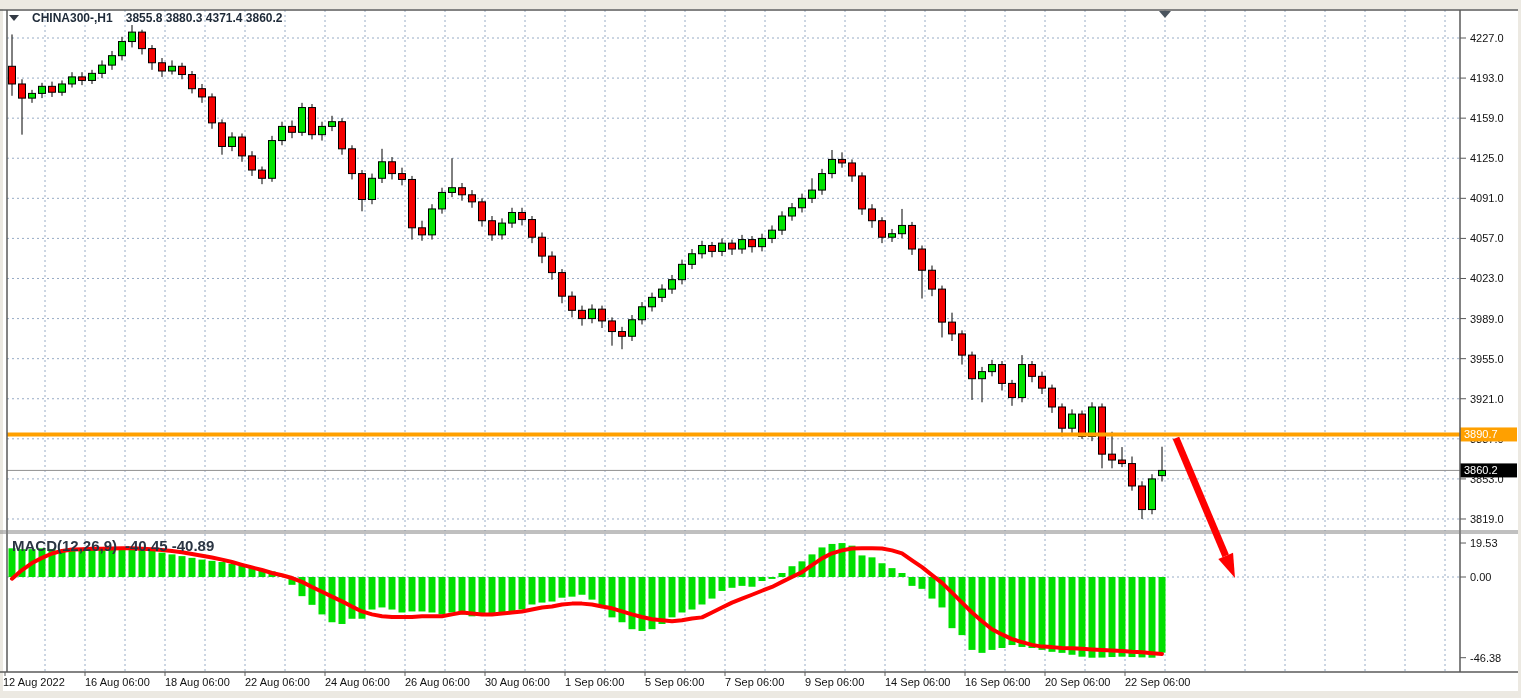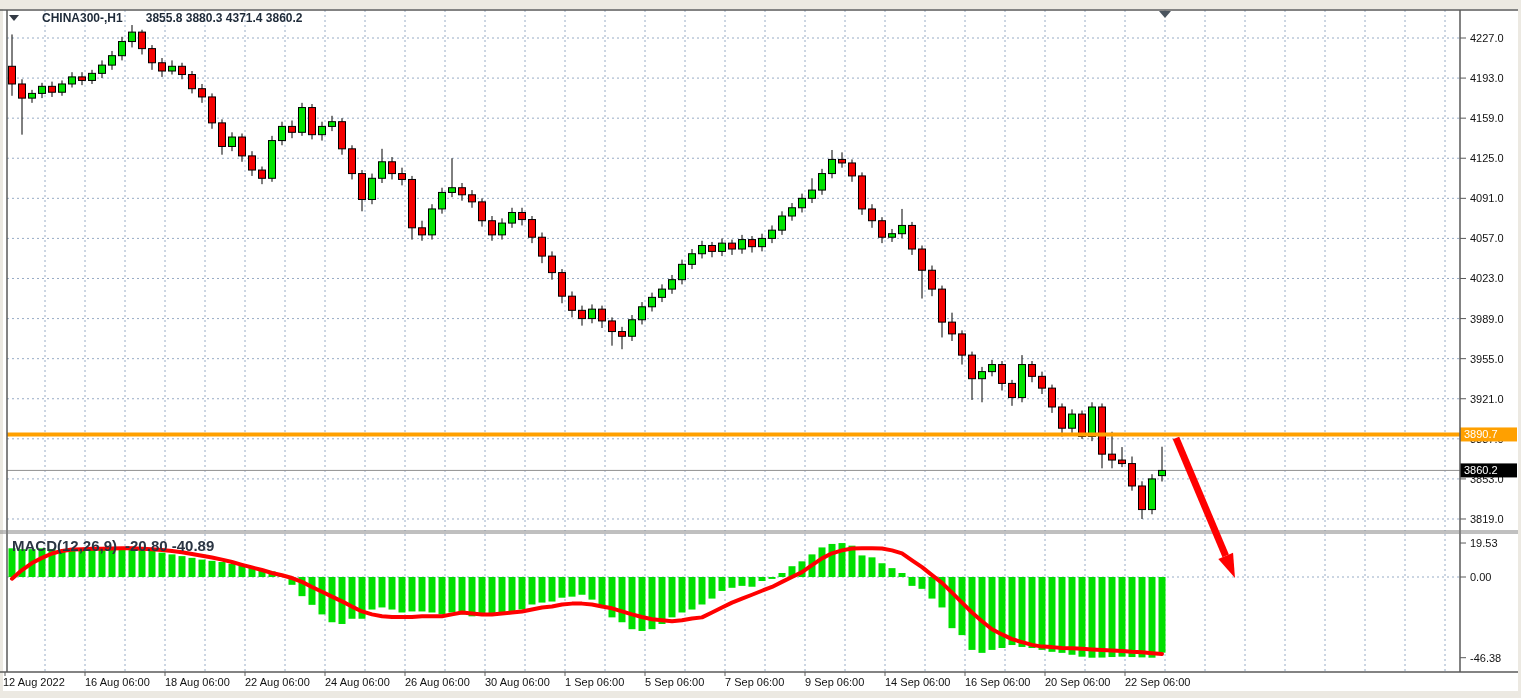--- a/index.html
+++ b/index.html
@@ -1,19 +1,19 @@
 <!DOCTYPE html>
 <html><head>
 <meta charset="utf-8">
 <style>
   html,body{margin:0;padding:0}
   body{width:1521px;height:698px;position:relative;background:#ffffff;
        font-family:"Liberation Sans",sans-serif;overflow:hidden}
   .strip{position:absolute;background:#ECE9E2}
-  #chart-title{position:absolute;left:9px;top:11px;display:flex;align-items:center;gap:23px;
+  #chart-title{position:absolute;left:9px;top:11px;display:flex;align-items:center;gap:13px;
        font-weight:bold;font-size:12px;color:#1E2A38;z-index:5}
   #chart-title .tri{width:0;height:0;border-left:5px solid transparent;border-right:5px solid transparent;
        border-top:6px solid #333a44;display:inline-block}
   #macd-title{position:absolute;left:12px;top:537px;font-weight:bold;font-size:15px;color:#2A3442;z-index:5;
        display:flex;gap:8px}
   svg{position:absolute;left:0;top:0;z-index:2}
   text{font-family:"Liberation Sans",sans-serif}
 </style>
 </head>
 <body>
@@ -24,21 +24,21 @@
 <div class="strip" style="left:1518px;top:0;width:3px;height:698px"></div>
 
 <div id="chart-title">
   <span class="tri"></span>
   <span>CHINA300-,H1</span>
   <span>3855.8 3880.3 4371.4 3860.2</span>
 </div>
 
 <div id="macd-title">
   <span>MACD(12,26,9)</span>
-  <span>-20.80 -40.89</span>
+  <span>-40.45 -40.89</span>
 </div>
 
 <svg id="plot" width="1521" height="698" viewBox="0 0 1521 698">
     <line x1="45" y1="10" x2="45" y2="531" stroke="#98ACC6" stroke-width="1" stroke-dasharray="2 3"></line>
     <line x1="45" y1="534" x2="45" y2="672" stroke="#98ACC6" stroke-width="1" stroke-dasharray="2 3"></line>
     <line x1="85" y1="10" x2="85" y2="531" stroke="#98ACC6" stroke-width="1" stroke-dasharray="2 3"></line>
     <line x1="85" y1="534" x2="85" y2="672" stroke="#98ACC6" stroke-width="1" stroke-dasharray="2 3"></line>
     <line x1="125" y1="10" x2="125" y2="531" stroke="#98ACC6" stroke-width="1" stroke-dasharray="2 3"></line>
     <line x1="125" y1="534" x2="125" y2="672" stroke="#98ACC6" stroke-width="1" stroke-dasharray="2 3"></line>
     <line x1="165" y1="10" x2="165" y2="531" stroke="#98ACC6" stroke-width="1" stroke-dasharray="2 3"></line>

